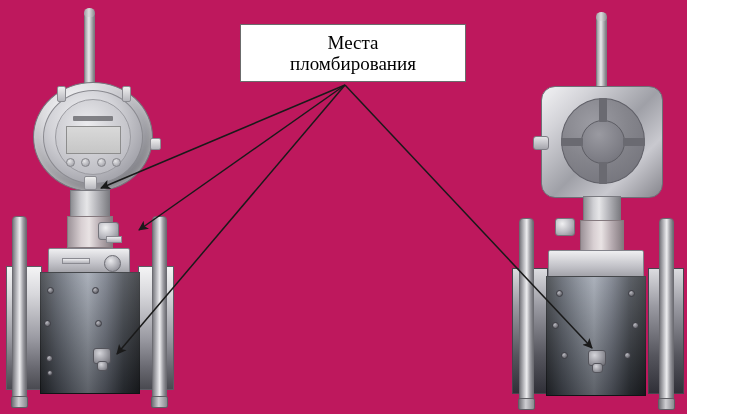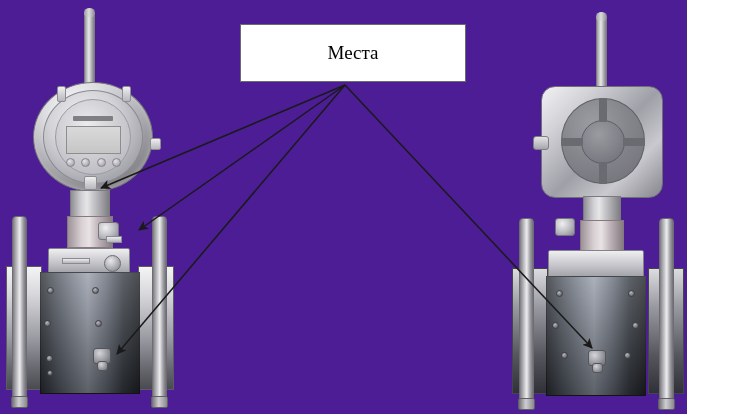--- a/index.html
+++ b/index.html
@@ -1,18 +1,18 @@
 <!DOCTYPE html>
 <html><head>
 <meta charset="utf-8">
 <style>
   html,body{margin:0;padding:0;background:#fff;}
   body{width:743px;height:414px;overflow:hidden;
        font-family:"Liberation Serif", serif;}
-  #stage{position:relative;width:687px;height:414px;background:#4c1d95;}
+  #stage{position:relative;width:687px;height:414px;background:#be185d;}
 
   
   .callout{
     position:absolute;
     border:1px solid #6b6b6b;
     background:#ffffff;
     box-sizing:border-box;
     display:flex;align-items:center;justify-content:center;
     text-align:center;
     line-height:1.12;
@@ -230,16 +230,17 @@
       <line x1="345" y1="85" x2="101" y2="188"></line>
       <line x1="345" y1="85" x2="139" y2="230"></line>
       <line x1="345" y1="85" x2="117" y2="354"></line>
       <line x1="345" y1="85" x2="592" y2="348"></line>
     </g>
   </svg>
 
   <div class="callout" style="left:240px;top:24px;width:226px;height:58px;">
     <div>
       <span class="l1">Места</span>
+      <span class="l2">пломбирования</span>
     </div>
   </div>
 
 </div>
 
 </body></html>

